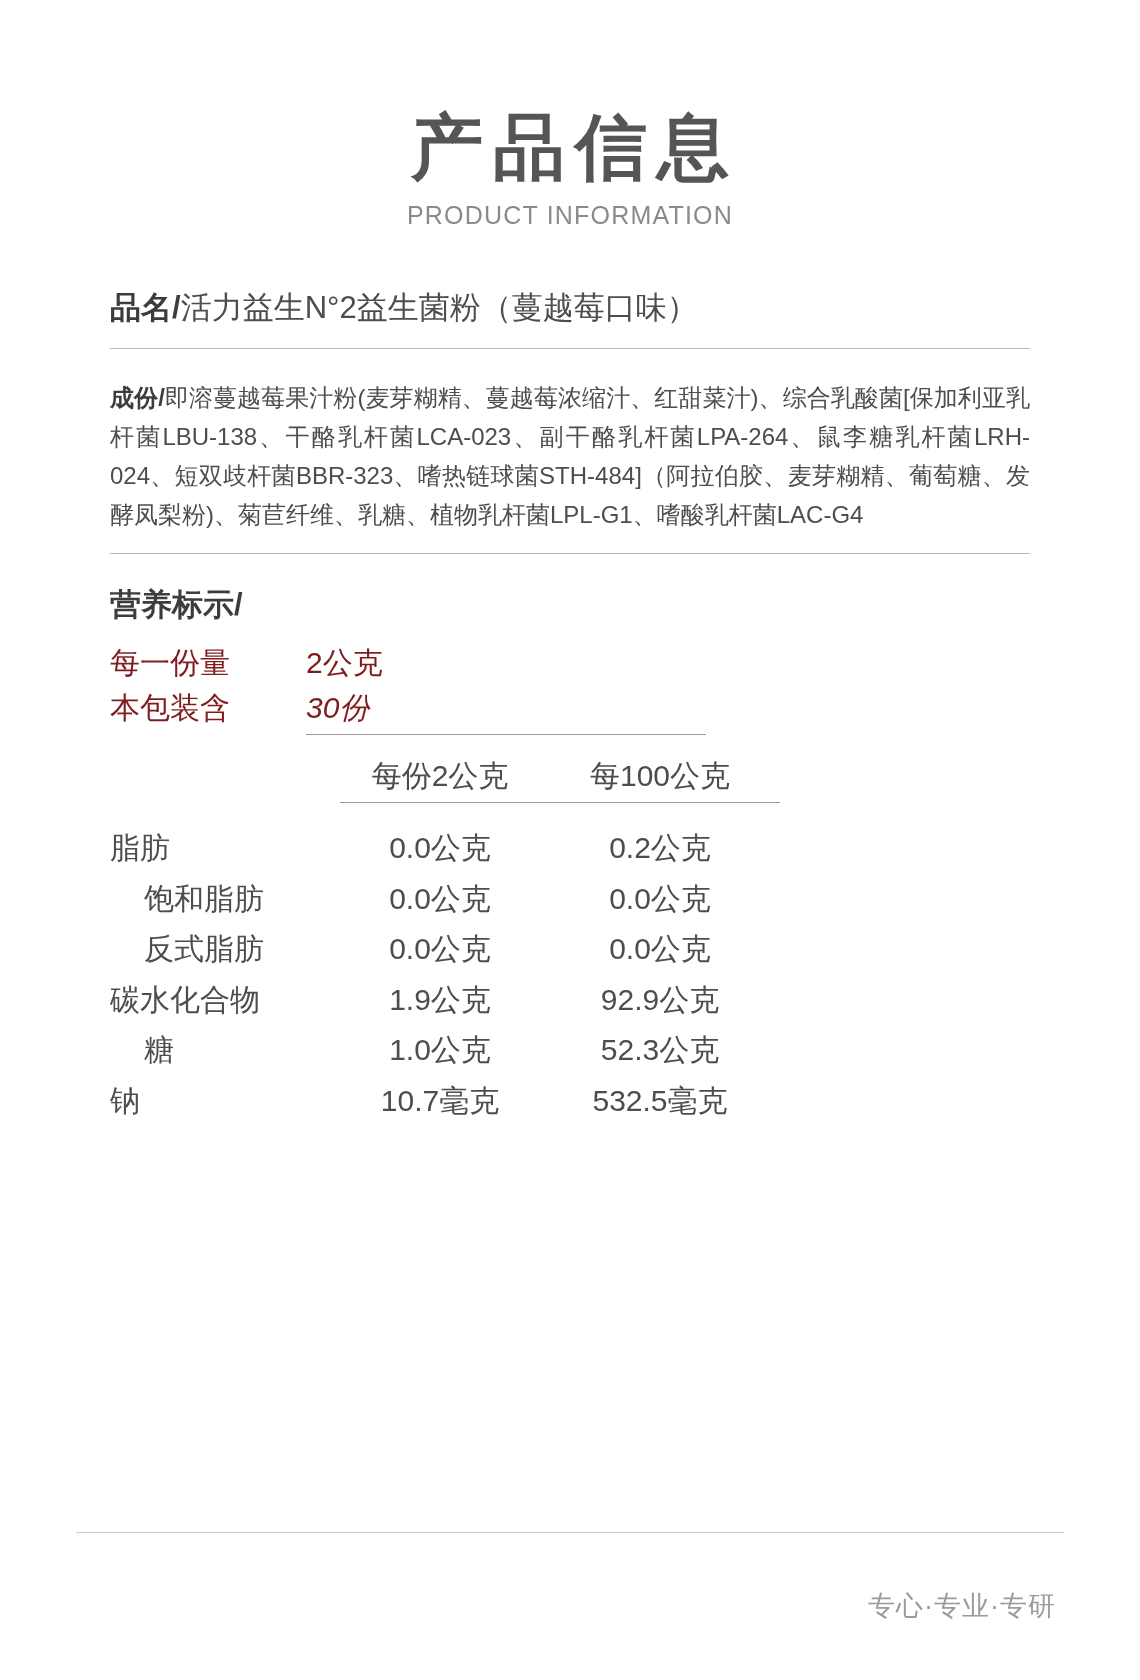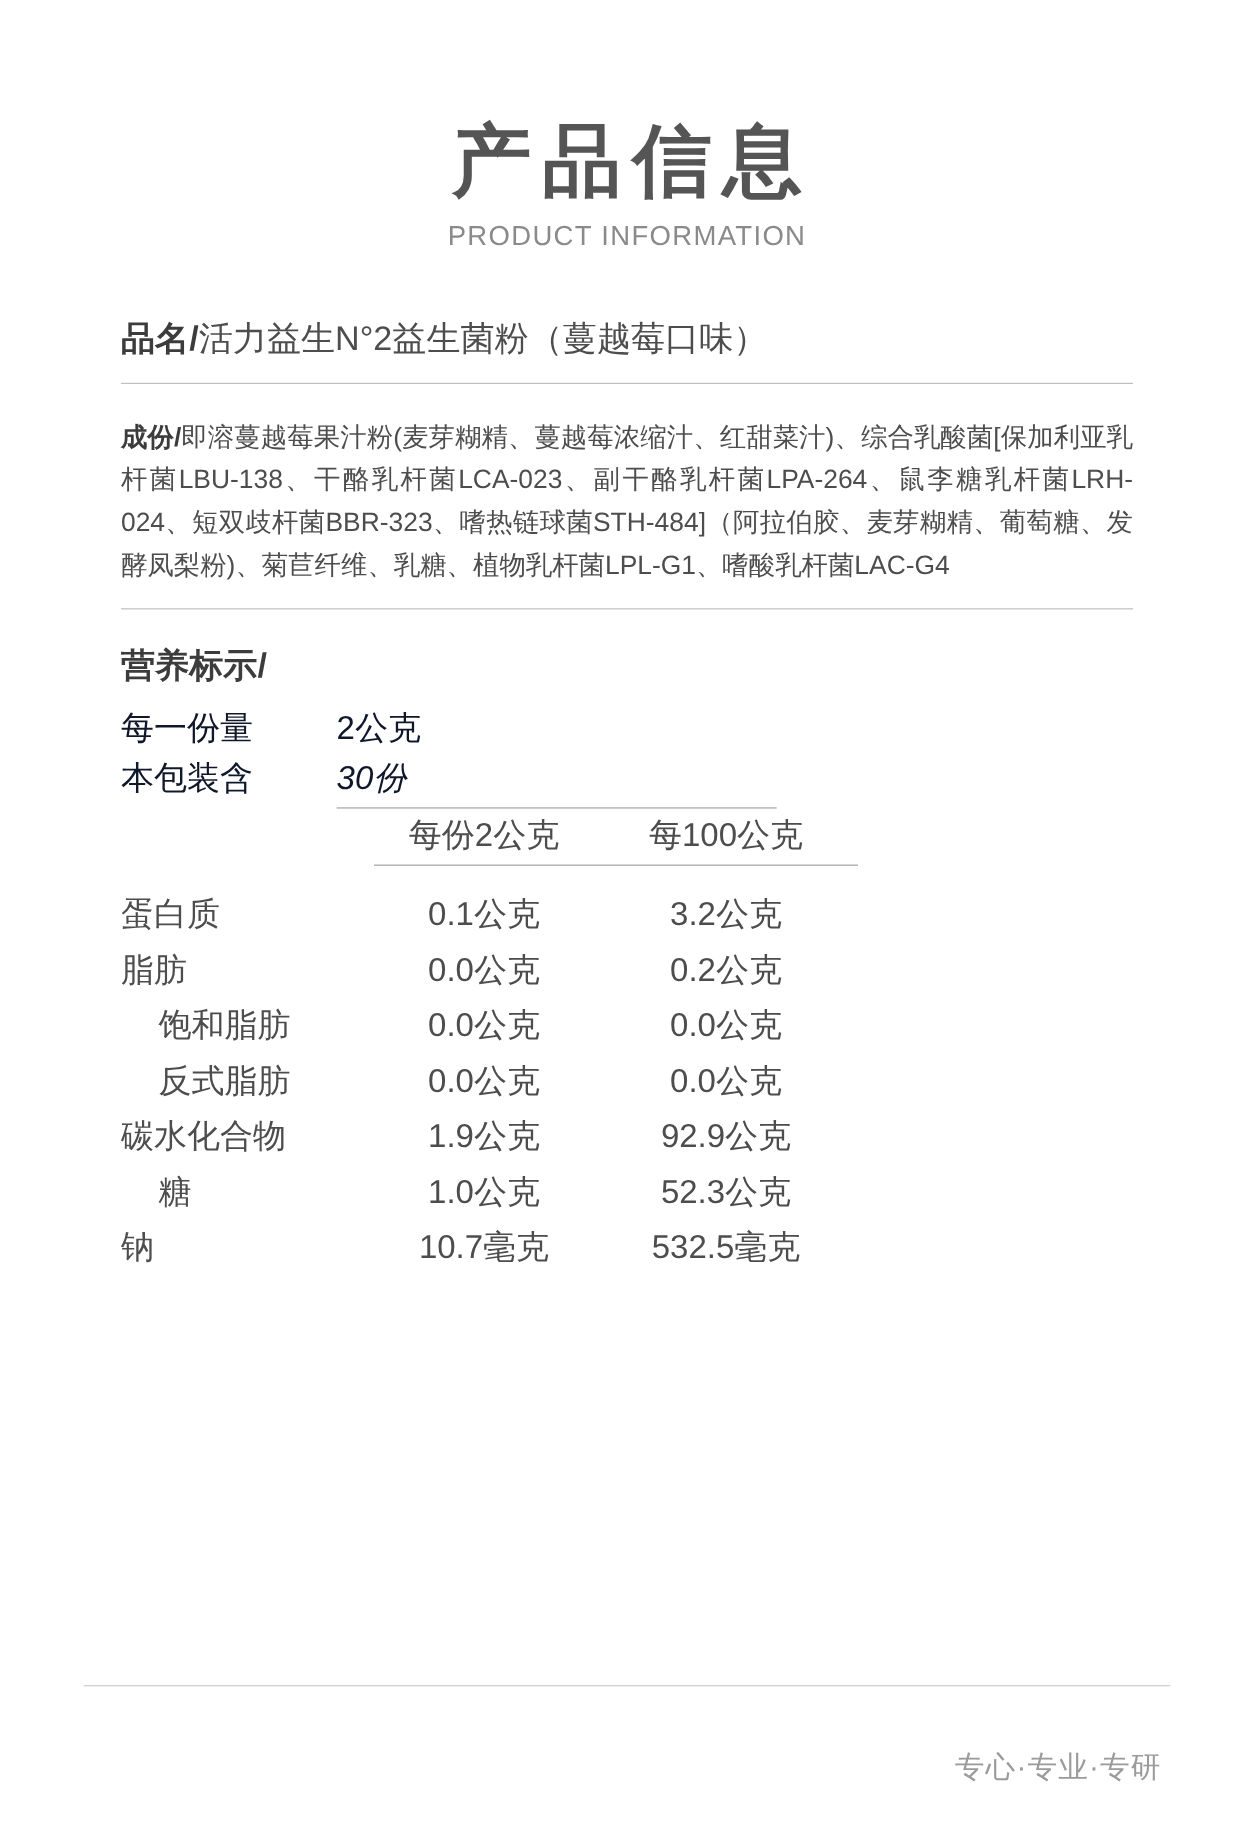--- a/index.html
+++ b/index.html
@@ -79,21 +79,21 @@
   
   .nutrition-heading {
     font-size: 31px;
     font-weight: bold;
     color: #3c3c3c;
     margin: 18px 0 14px 0;
   }
 
   .serving-block {
     font-size: 30px;
-    color: #0f172a;
+    color: #7f1d1d;
   }
   .serving-line {
     display: flex;
     align-items: flex-start;
     line-height: 1.5;
   }
   .serving-key {
     width: 196px;
     flex: none;
   }
@@ -106,21 +106,21 @@
     padding-bottom: 4px;
     max-width: 400px;
     font-style: italic;
   }
 
   table.nutrition {
     width: 100%;
     border-collapse: collapse;
     font-size: 30px;
     color: #4d4d4d;
-    margin-top: 0;
+    margin-top: 16px;
   }
   table.nutrition th,
   table.nutrition td {
     padding: 5px 0;
     font-weight: normal;
     line-height: 1.35;
   }
   table.nutrition th.col-name,
   table.nutrition td.col-name {
     width: 196px;
@@ -235,26 +235,20 @@
           <th class="col-name"></th>
           <th class="col-a">每份2公克</th>
           <th class="col-b">每100公克</th>
           <th class="spacer"></th>
         </tr>
         <tr class="head-spacer">
           <td colspan="4"></td>
         </tr>
 
         <tr>
-          <td class="col-name">蛋白质</td>
-          <td class="col-a">0.1公克</td>
-          <td class="col-b">3.2公克</td>
-          <td class="spacer"></td>
-        </tr>
-        <tr>
           <td class="col-name">脂肪</td>
           <td class="col-a">0.0公克</td>
           <td class="col-b">0.2公克</td>
           <td class="spacer"></td>
         </tr>
         <tr>
           <td class="col-name indent-1">饱和脂肪</td>
           <td class="col-a">0.0公克</td>
           <td class="col-b">0.0公克</td>
           <td class="spacer"></td>

